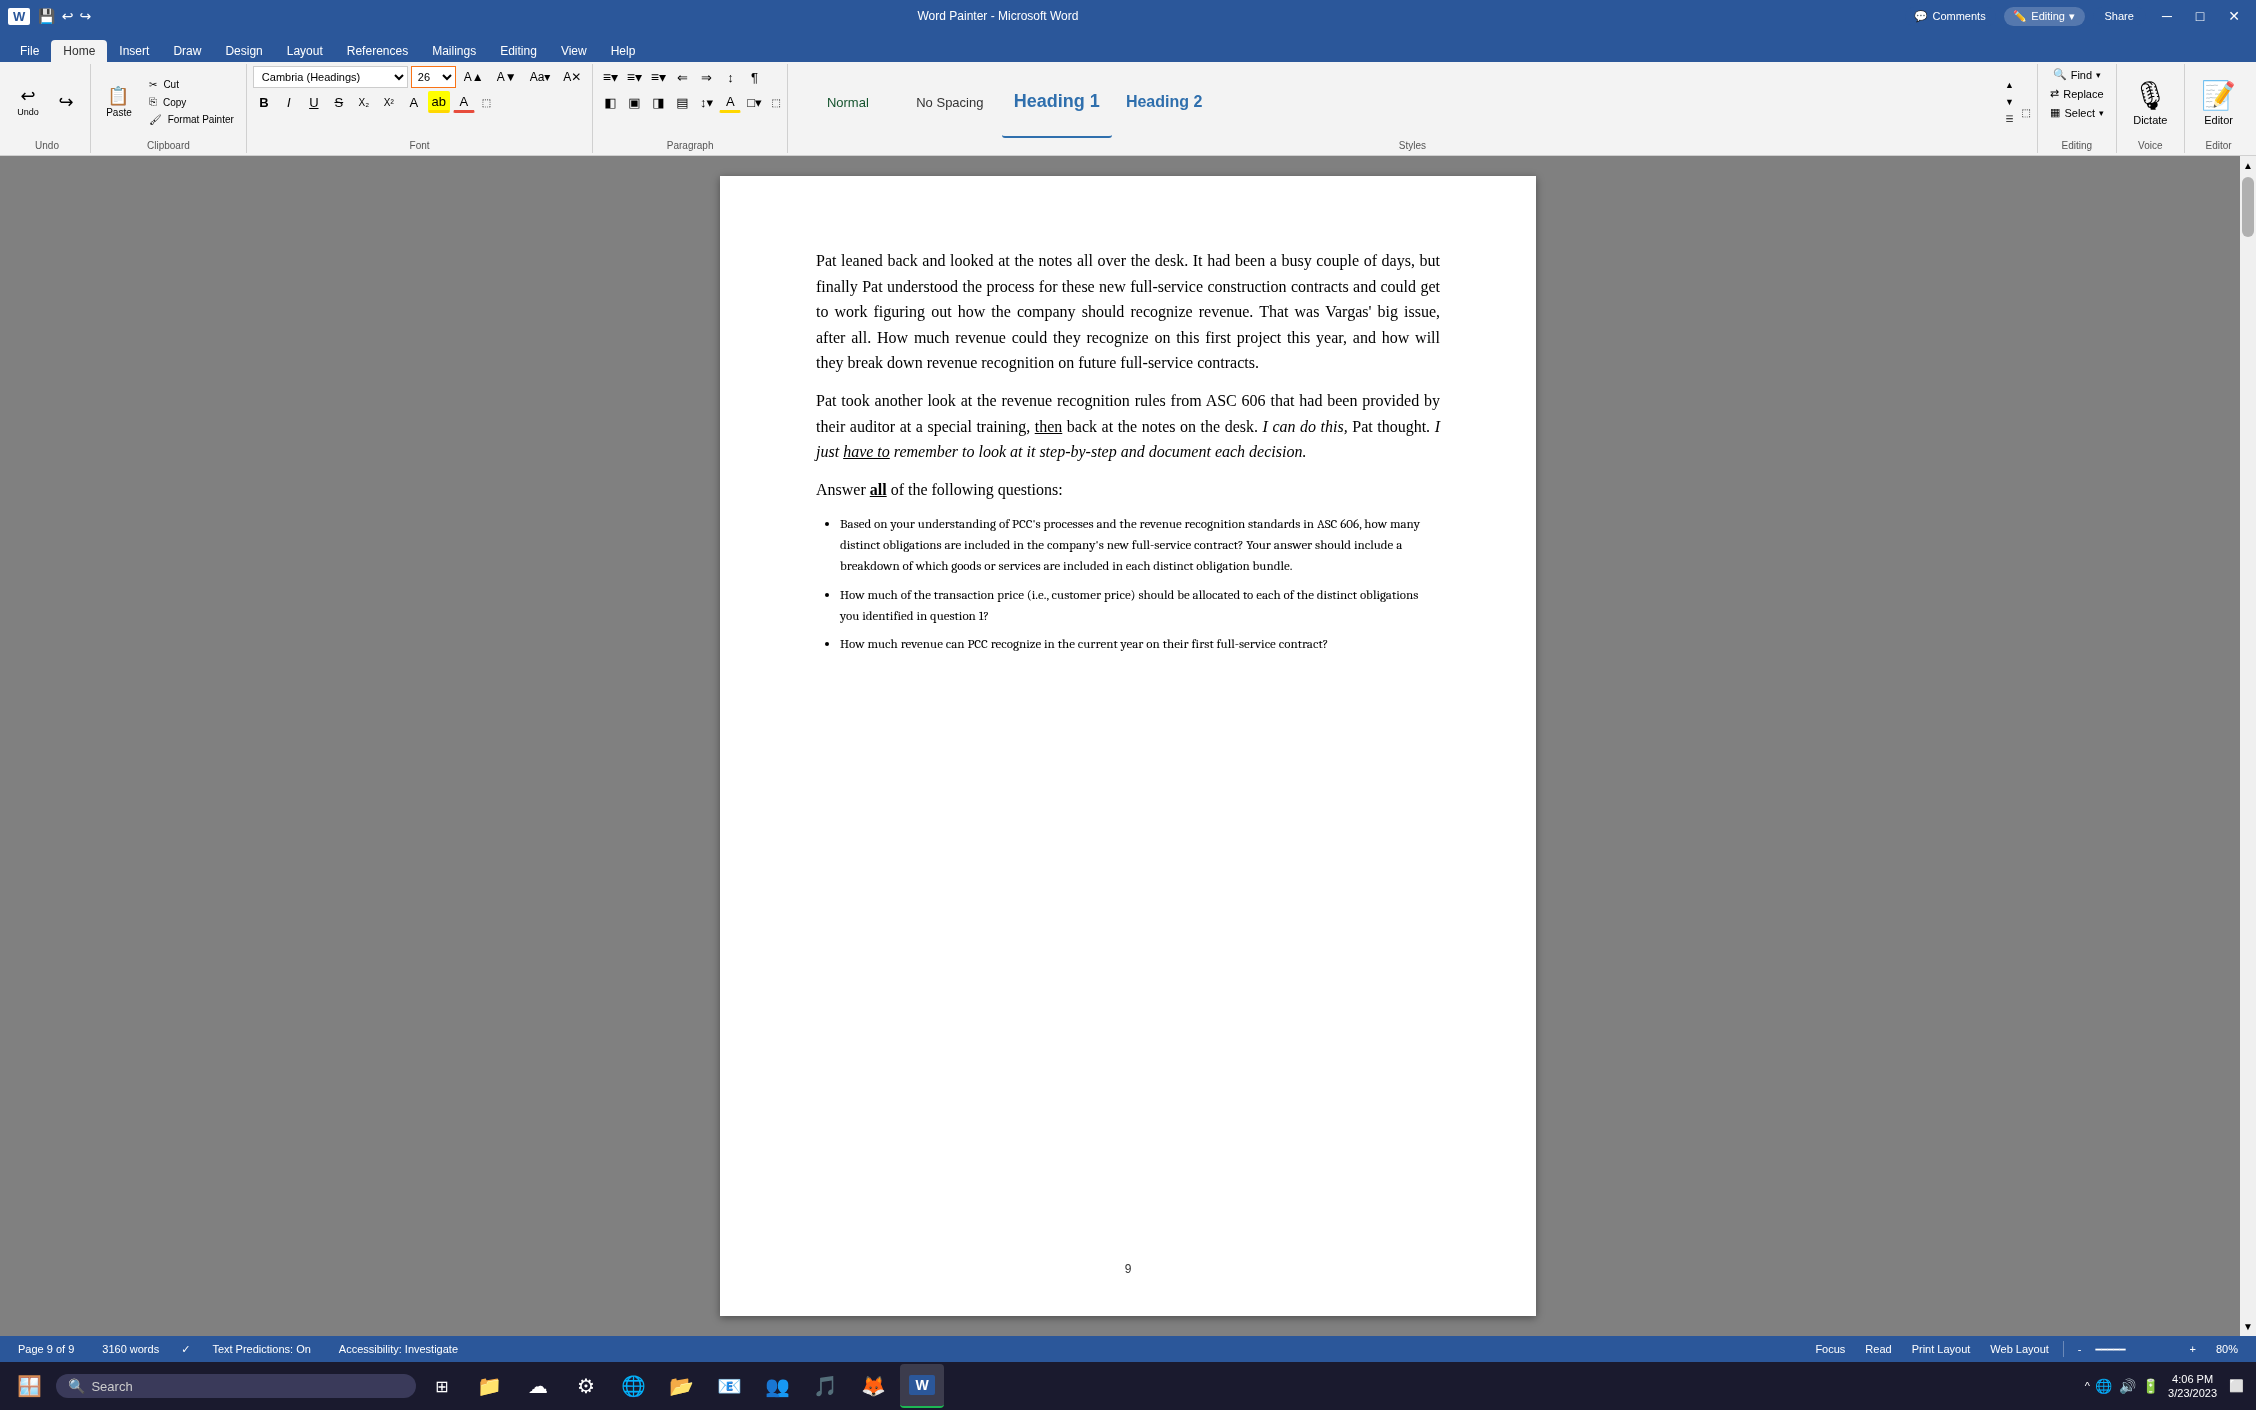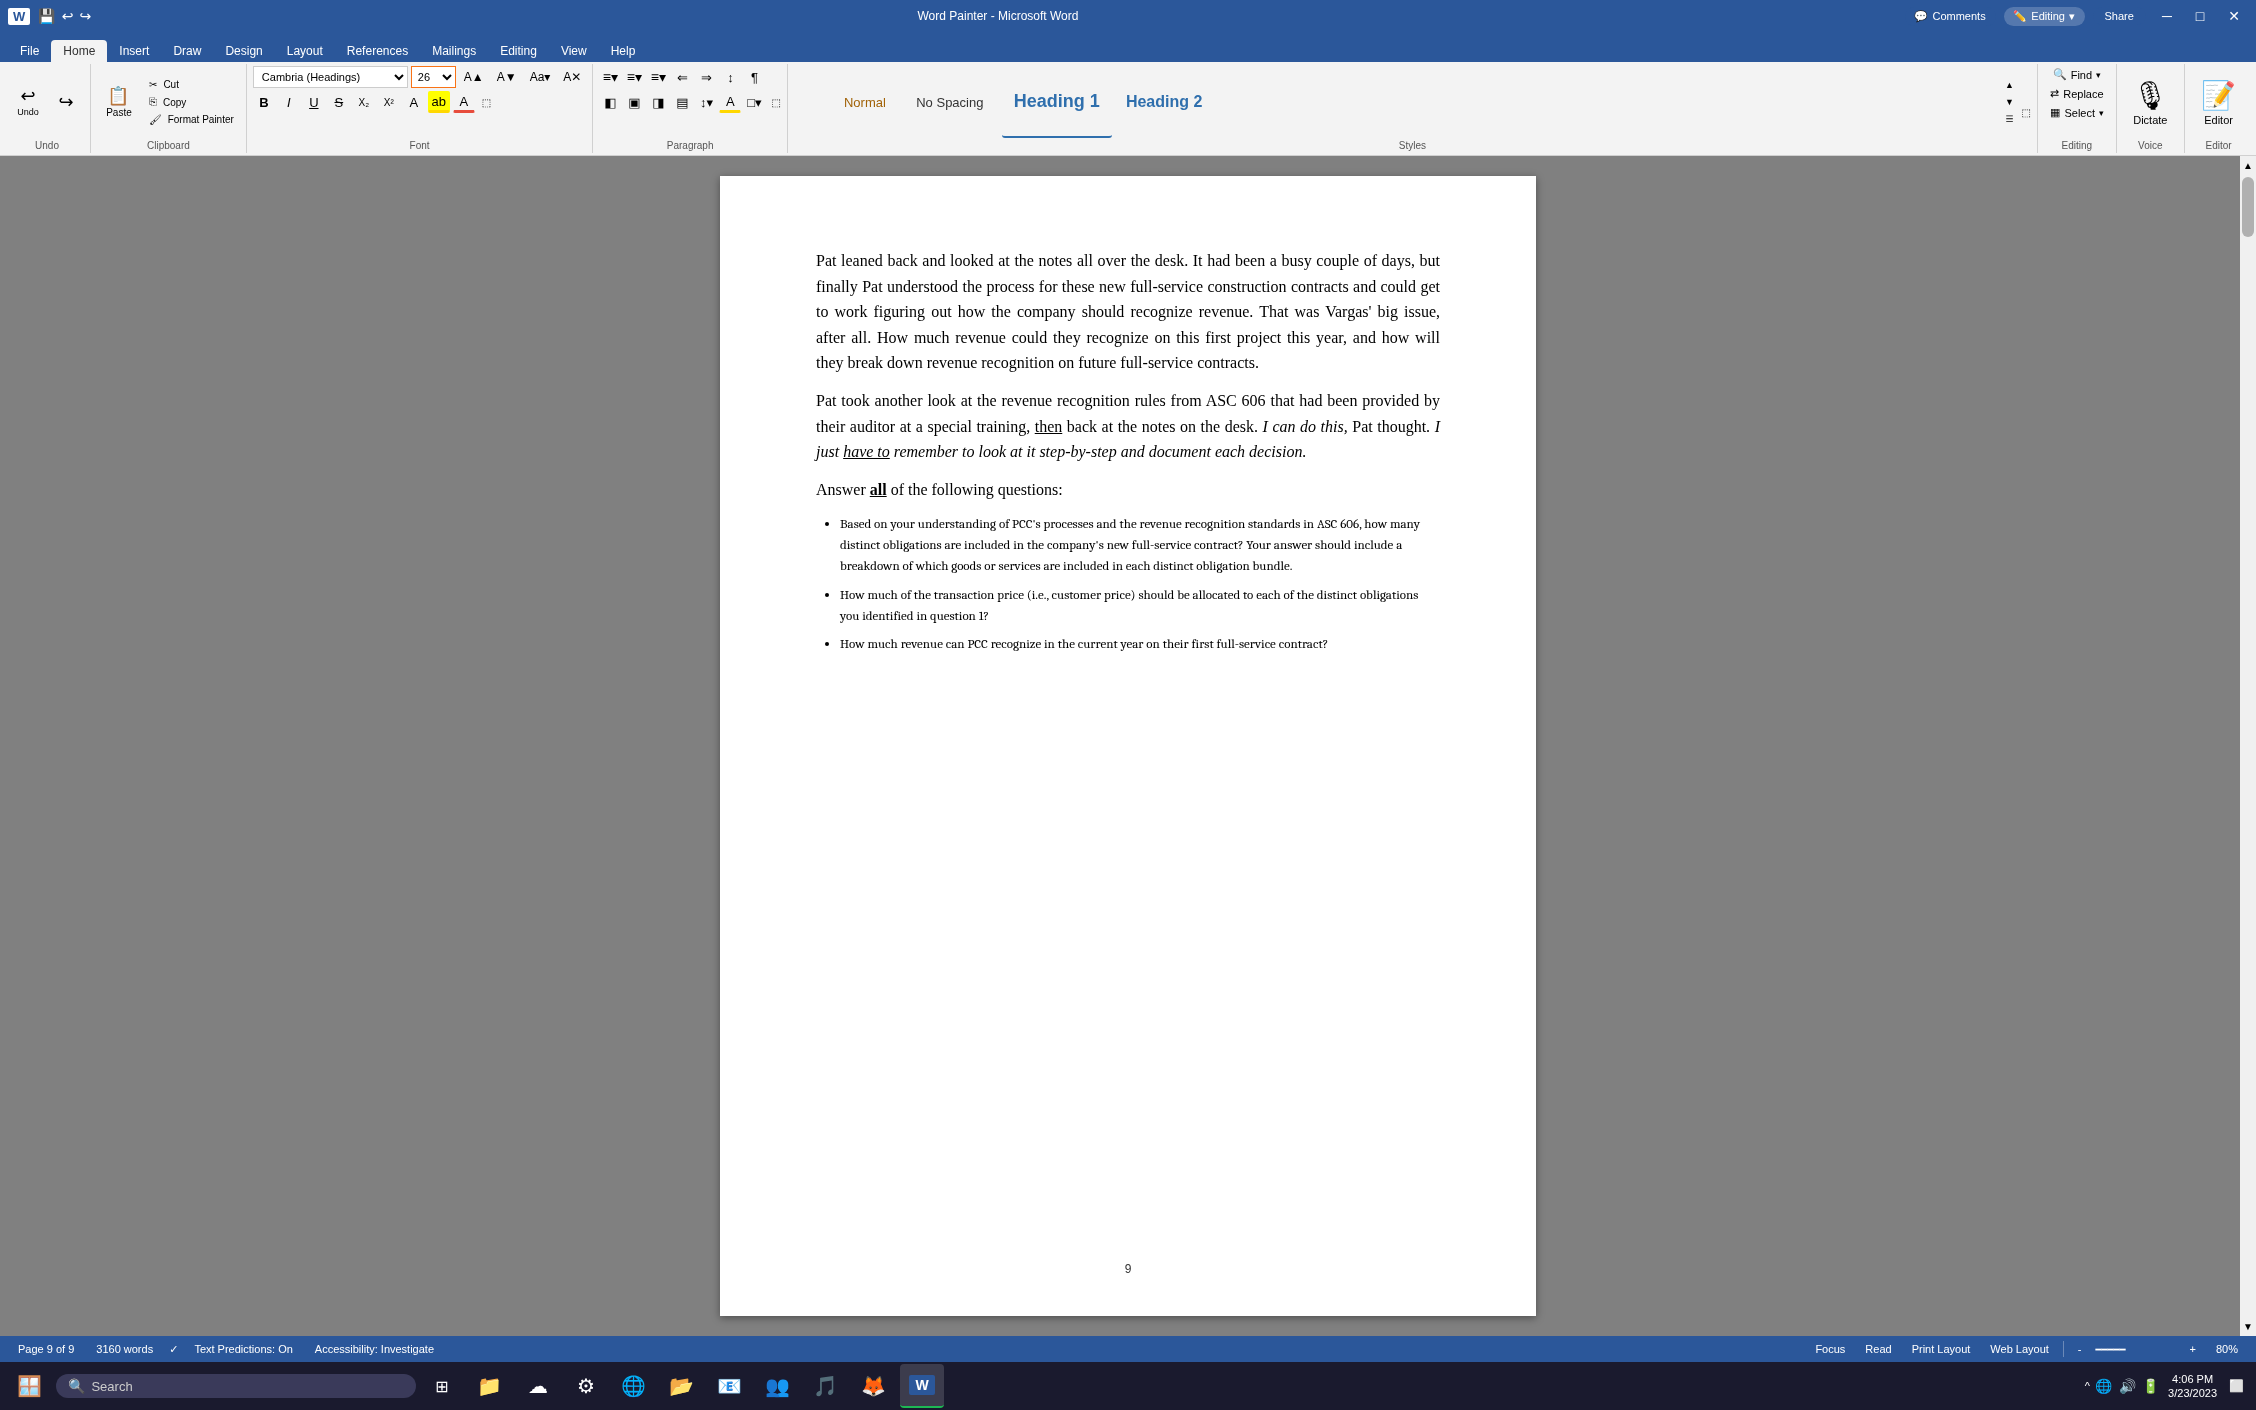--- a/index.html
+++ b/index.html
@@ -149,21 +149,21 @@
       border-radius: 3px;
       font-size: 13px;
       text-align: center;
       min-width: 100px;
       height: 72px;
       display: flex;
       flex-direction: column;
       align-items: center;
       justify-content: center;
     }
-    .style-normal { font-size: 13px; color: #a16207; align-items: flex-end; }
+    .style-normal { font-size: 13px; color: #14532d; }
     .style-no-spacing { font-size: 13px; color: #333; }
     .style-heading1 { font-size: 18px; color: #2f6fad; font-weight: bold; border-bottom: 2px solid #2f6fad; }
     .style-heading2 { font-size: 16px; color: #2f6fad; font-weight: bold; }
 
     .styles-arrows { display: flex; flex-direction: column; justify-content: center; gap: 1px; }
     .arrow-btn { width: 16px; height: 16px; display: flex; align-items: center; justify-content: center; cursor: pointer; font-size: 9px; }
     .edit-btn {
       display: flex;
       align-items: center;
       gap: 4px;
@@ -263,21 +263,21 @@
       background: #2b579a;
       color: white;
       height: 26px;
       display: flex;
       align-items: center;
       padding: 0 12px;
       font-size: 11px;
       gap: 16px;
       justify-content: space-between;
     }
-    .status-left { display: flex; gap: 10px; align-items: center; }
+    .status-left { display: flex; gap: 16px; align-items: center; }
     .status-right { display: flex; gap: 8px; align-items: center; }
     .status-btn { cursor: pointer; padding: 2px 6px; border-radius: 3px; }
 
     
     .taskbar {
       background: #1a1a2e;
       height: 48px;
       display: flex;
       align-items: center;
       padding: 0 8px;

